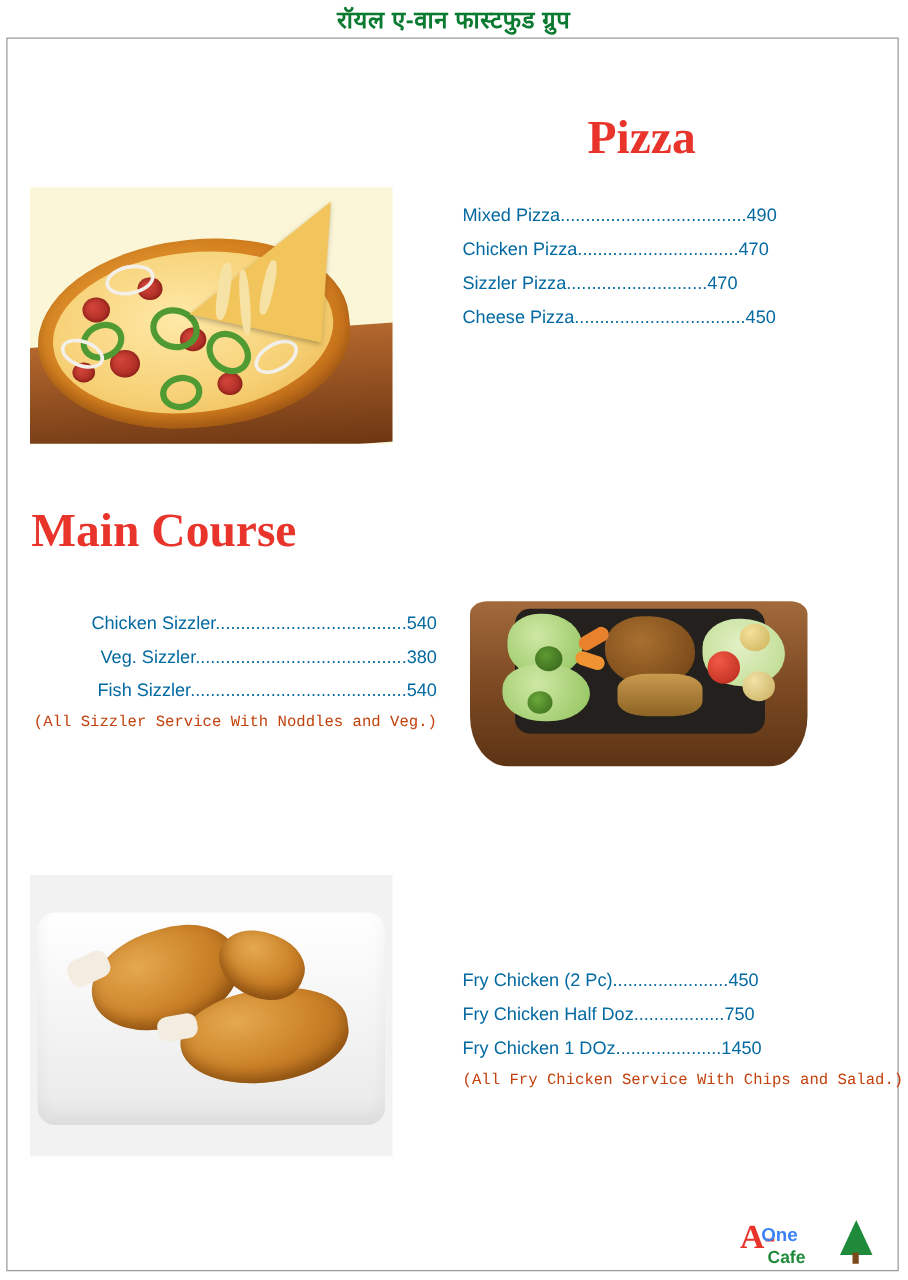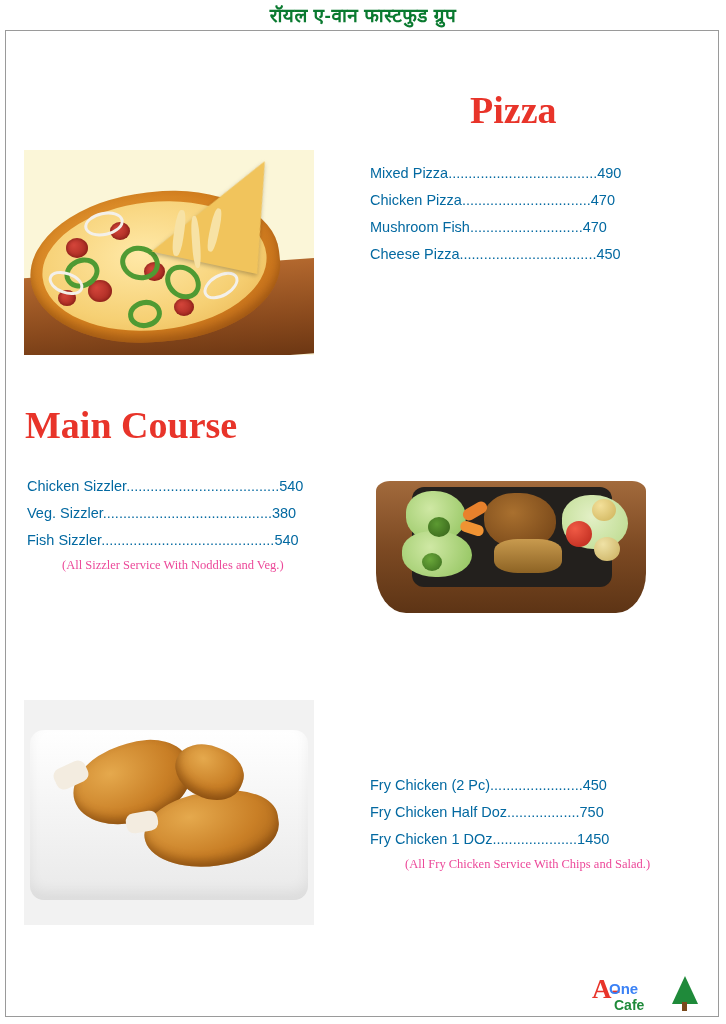--- a/index.html
+++ b/index.html
@@ -68,26 +68,25 @@
     font-size: 14.5px;
     color: #0369a1;
     white-space: nowrap;
     line-height: 27px;
     display: block;
   }
   .menu-row .dots {
     letter-spacing: 0px;
   }
   .note {
-    font-family: Liberation Serif, serif;
+    font-family: Liberation Mono, monospace;
     font-size: 12.5px;
-    color: #ec4899;
+    color: #c2410c;
     white-space: nowrap;
     line-height: 22px;
-    margin-left: 35px;
   }
 
   
   .photo {
     position: absolute;
     overflow: hidden;
   }
 
   
   .pizza-photo {
@@ -324,30 +323,30 @@
   </div>
 
   <div class="menu-list" style="left:370px; top:160px;">
     <div class="menu-row">
       <span>Mixed Pizza</span><span class="dots">.....................................</span><span>490</span>
     </div>
     <div class="menu-row">
       <span>Chicken Pizza</span><span class="dots">................................</span><span>470</span>
     </div>
     <div class="menu-row">
-      <span>Mushroom Fish</span><span class="dots">............................</span><span>470</span>
+      <span>Sizzler Pizza</span><span class="dots">............................</span><span>470</span>
     </div>
     <div class="menu-row">
       <span>Cheese Pizza</span><span class="dots">..................................</span><span>450</span>
     </div>
   </div>
 
   <div class="section-title" style="left:25px; top:403px; font-size:38px;">Main  Course</div>
 
-  <div class="menu-list" style="left:27px; top:473px;">
+  <div class="menu-list" style="left:27px; top:486px;text-align:right;">
     <div class="menu-row">
       <span>Chicken Sizzler</span><span class="dots">......................................</span><span>540</span>
     </div>
     <div class="menu-row">
       <span>Veg. Sizzler</span><span class="dots">..........................................</span><span>380</span>
     </div>
     <div class="menu-row">
       <span>Fish Sizzler</span><span class="dots">...........................................</span><span>540</span>
     </div>
     <div class="note">(All Sizzler Service With Noddles and Veg.)</div>

